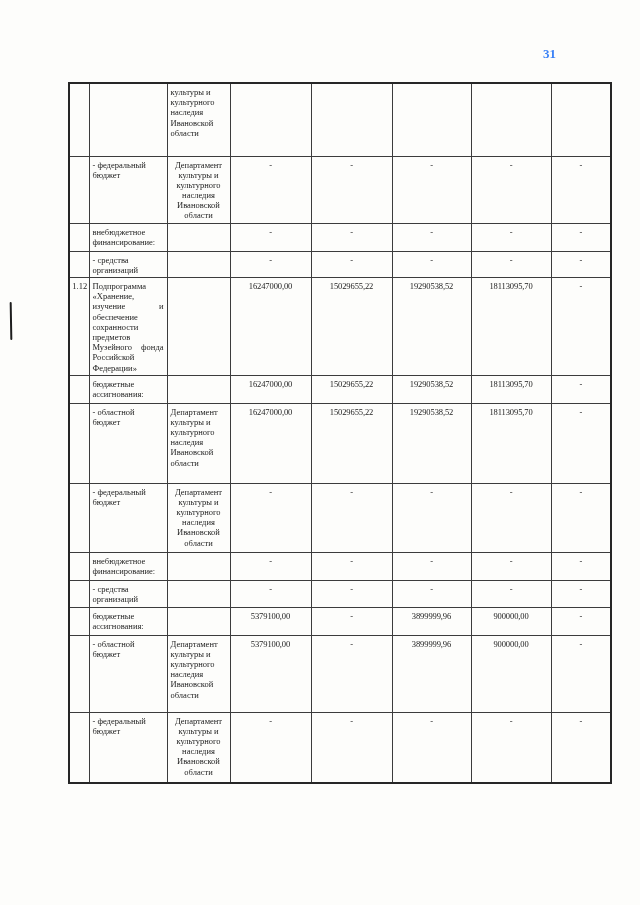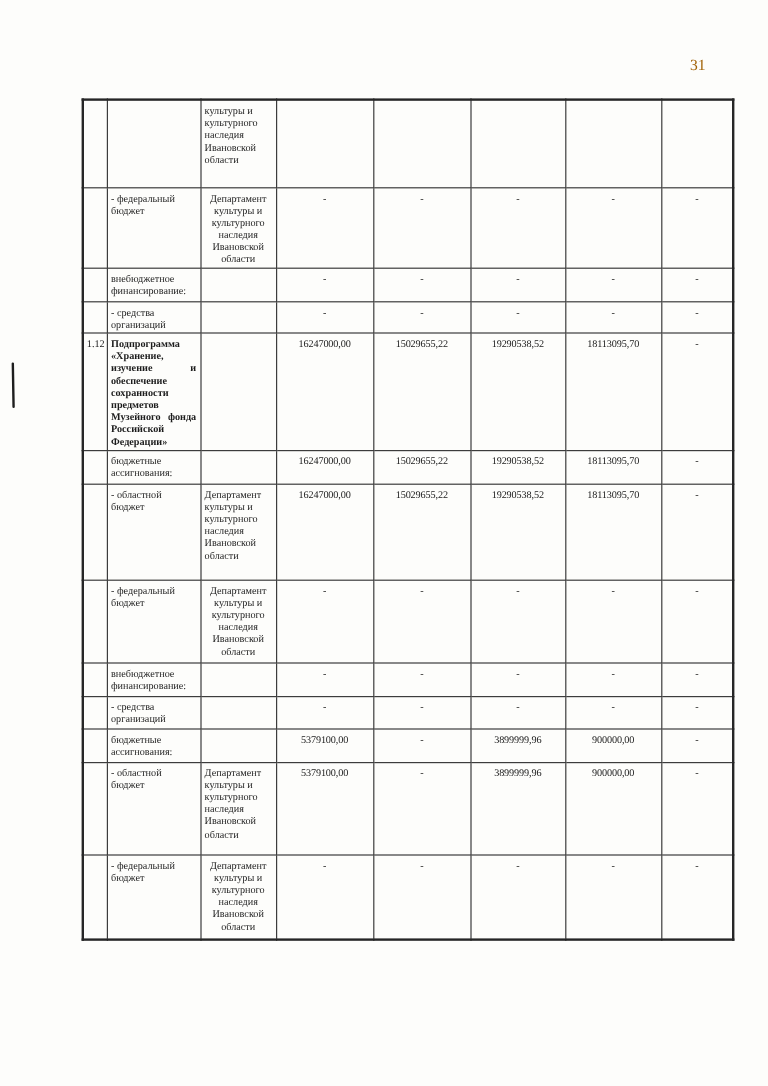--- a/index.html
+++ b/index.html
@@ -6,23 +6,24 @@
   body{
     width:640px;height:905px;
     background:#fdfdfb;
     position:relative;
     font-family:"Liberation Serif","DejaVu Serif",serif;
     color:#1b1b1b;
     overflow:hidden;
   }
   .page-number{
     position:absolute;
-    left:575px;top:46px;
+    left:543px;top:46px;
     font-size:13px;
-    color:#a16207;
+    color:#3b82f6;
+    font-weight:bold;
   }
   .margin-artifact{
     position:absolute;
     left:10px;top:302px;
     width:2px;height:38px;
     background:#1e1e1e;
     transform:rotate(-1deg);
     border-radius:1px;
   }
   table.budget-table{
@@ -38,21 +39,21 @@
     vertical-align:top;
     padding:3px 3px 2px 3px;
     font-size:8.5px;
     line-height:1.2;
     overflow:hidden;
     color:#1c1c1c;
   }
   .budget-table tr{page-break-inside:avoid;}
   td.num-cell{padding-left:1px;padding-right:0;text-align:center;}
   td.label-cell{text-align:left;}
-  td.label-cell.justify{text-align:justify;-moz-text-align-last:left;text-align-last:left;font-weight:bold;}
+  td.label-cell.justify{text-align:justify;-moz-text-align-last:left;text-align-last:left;}
   td.agency-cell{text-align:left;}
   td.agency-cell.center{text-align:center;}
   td.value-cell{text-align:center;letter-spacing:-0.1px;}
 </style>
 </head>
 <body>
 
 <div class="page">
   <div class="page-number">31</div>
   <div class="margin-artifact"></div>

